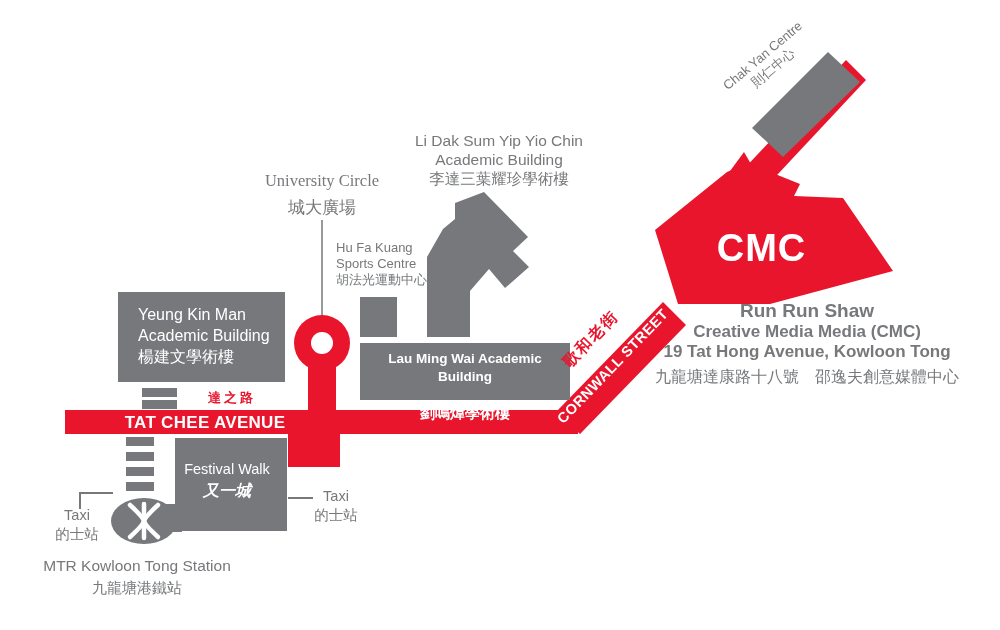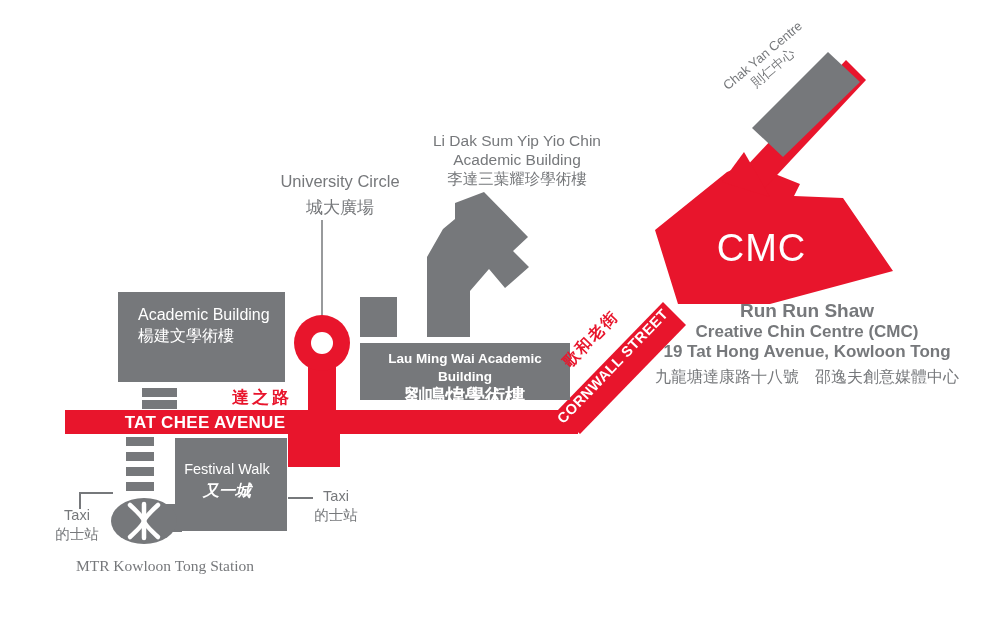--- a/index.html
+++ b/index.html
@@ -58,81 +58,88 @@
 
     <path d="M80,509 L80,493 L113,493" stroke="#76787B" stroke-width="2" fill="none"></path>
     <line x1="288" y1="498" x2="313" y2="498" stroke="#76787B" stroke-width="2"></line>
   </svg>
 
   <div class="lbl c" style="left:693px;top:46px;width:150px;font-size:13px;line-height:16px;transform:rotate(-40deg);">
     <span>Chak Yan Centre</span>
     <span>則仁中心</span>
   </div>
 
-  <div class="lbl c" style="left:407px;top:131px;width:220px;font-size:15.5px;line-height:19px;">
+  <div class="lbl c" style="left:389px;top:131px;width:220px;font-size:15.5px;line-height:19px;">
     <span>Li Dak Sum Yip Yio Chin</span>
     <span>Academic Building</span>
     <span>李達三葉耀珍學術樓</span>
   </div>
 
-  <div class="lbl c" style="left:240px;top:170px;width:200px;">
+  <div class="lbl c" style="left:222px;top:170px;width:200px;font-family:Liberation Serif, serif;">
     <span style="font-size:16.5px;line-height:22px;margin-bottom:6px;">University Circle</span>
     <span style="font-size:17px;line-height:20px;">城大廣場</span>
   </div>
 
+  <div class="lbl" style="left:336px;top:240px;width:120px;font-size:13px;line-height:15.5px;">
+    <span>Hu Fa Kuang</span>
+    <span>Sports Centre</span>
+    <span style="margin-top:1px;">胡法光運動中心</span>
+  </div>
 
   <div class="lbl w" style="left:138px;top:304px;width:145px;font-size:16px;line-height:21px;">
+    <span>Yeung Kin Man</span>
     <span>Academic Building</span>
     <span>楊建文學術樓</span>
   </div>
 
   <div class="lbl c w b" style="left:360px;top:350px;width:210px;">
     <span style="font-size:13.5px;line-height:18px;">Lau Ming Wai Academic Building</span>
-    <span style="font-size:20px;line-height:21px;">劉鳴煒學術樓</span>
+    <span style="font-size:15px;line-height:21px;margin-top:16px;">劉鳴煒學術樓</span>
   </div>
 
-  <div class="lbl c r" style="left:192px;top:388px;width:100px;font-size:17px;line-height:19px;font-weight:600;letter-spacing:3px;text-align:right;">
+  <div class="lbl c r" style="left:182px;top:388px;width:100px;font-size:13px;line-height:19px;font-weight:600;letter-spacing:3px;">
     <span>達之路</span>
   </div>
 
   <div class="lbl c w b" style="left:95px;top:413px;width:220px;font-size:17px;line-height:19px;letter-spacing:0.3px;">
     <span>TAT CHEE AVENUE</span>
   </div>
 
   <div class="lbl c r" style="left:536px;top:330px;width:110px;font-size:16px;line-height:18px;font-weight:600;letter-spacing:2px;transform:rotate(-46deg);">
     <span>歌和老街</span>
   </div>
 
   <div class="lbl c w b" style="left:528px;top:358px;width:170px;font-size:14.5px;line-height:17px;letter-spacing:0.5px;transform:rotate(-46deg);">
     <span>CORNWALL STREET</span>
   </div>
 
-  <div class="lbl c w" style="left:699px;top:228px;width:125px;font-size:38px;line-height:40px;font-weight:400;letter-spacing:1px;">
+  <div class="lbl c w" style="left:699px;top:228px;width:125px;font-size:38px;line-height:40px;font-weight:700;letter-spacing:1px;">
     <span>CMC</span>
   </div>
 
   <div class="lbl c" style="left:633px;top:301px;width:348px;">
     <span class="b" style="font-size:19px;line-height:20.5px;">Run Run Shaw</span>
-    <span class="b" style="font-size:17px;line-height:20.5px;">Creative Chin Centre (CMC)</span>
+    <span class="b" style="font-size:17px;line-height:20.5px;">Creative Media Media (CMC)</span>
     <span class="b" style="font-size:17px;line-height:20.5px;">19 Tat Hong Avenue, Kowloon Tong</span>
     <span style="font-size:16px;line-height:24px;margin-top:2px;">九龍塘達康路十八號　邵逸夫創意媒體中心</span>
   </div>
 
   <div class="lbl c w" style="left:172px;top:459px;width:110px;">
     <span style="font-size:14.5px;line-height:20px;">Festival Walk</span>
     <span class="b" style="font-size:16px;line-height:23px;font-style:italic;">又一城</span>
   </div>
 
   <div class="lbl c" style="left:305px;top:487px;width:62px;font-size:14.5px;line-height:19px;">
     <span>Taxi</span>
     <span>的士站</span>
   </div>
 
   <div class="lbl c" style="left:46px;top:506px;width:62px;font-size:14.5px;line-height:19px;">
     <span>Taxi</span>
     <span>的士站</span>
   </div>
 
-  <div class="lbl c" style="left:70px;top:555px;width:190px;font-family:Liberation Serif, serif;">
+  <div class="lbl c" style="left:42px;top:555px;width:190px;">
     <span style="font-size:15.5px;line-height:21px;">MTR Kowloon Tong Station</span>
+    <span style="font-size:15px;line-height:23px;">九龍塘港鐵站</span>
   </div>
 
 </div>
 
 </body></html>

